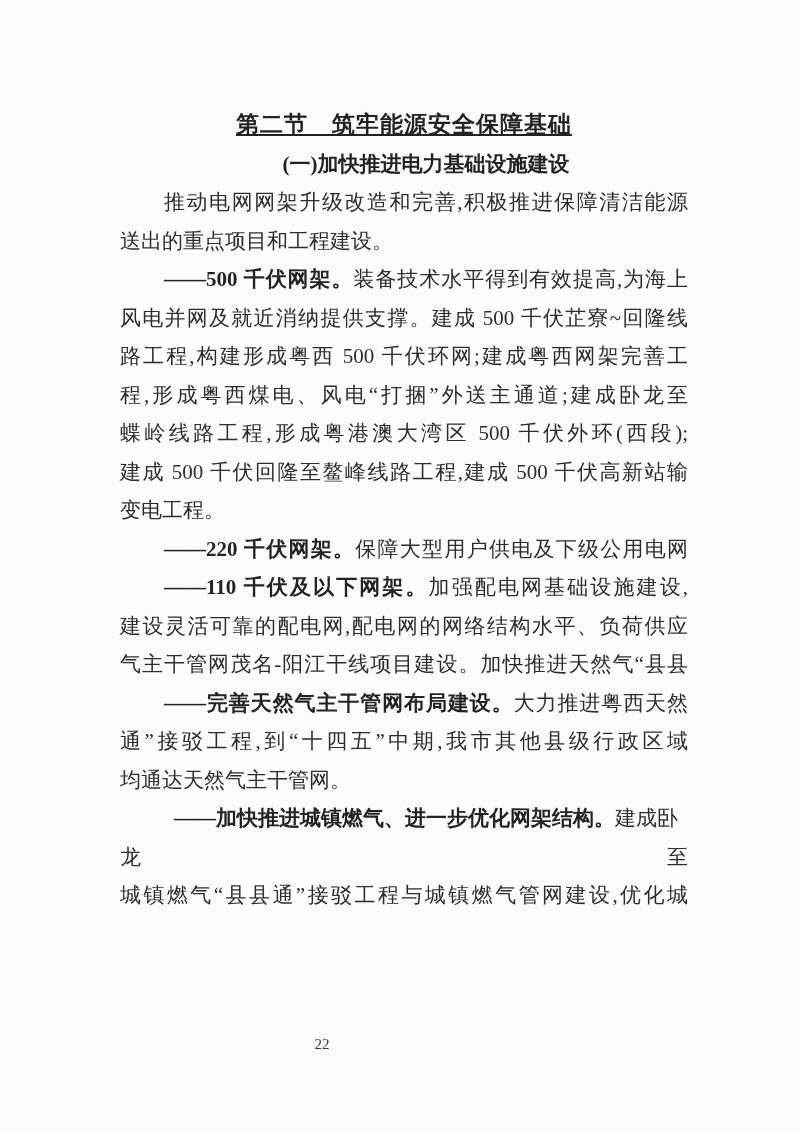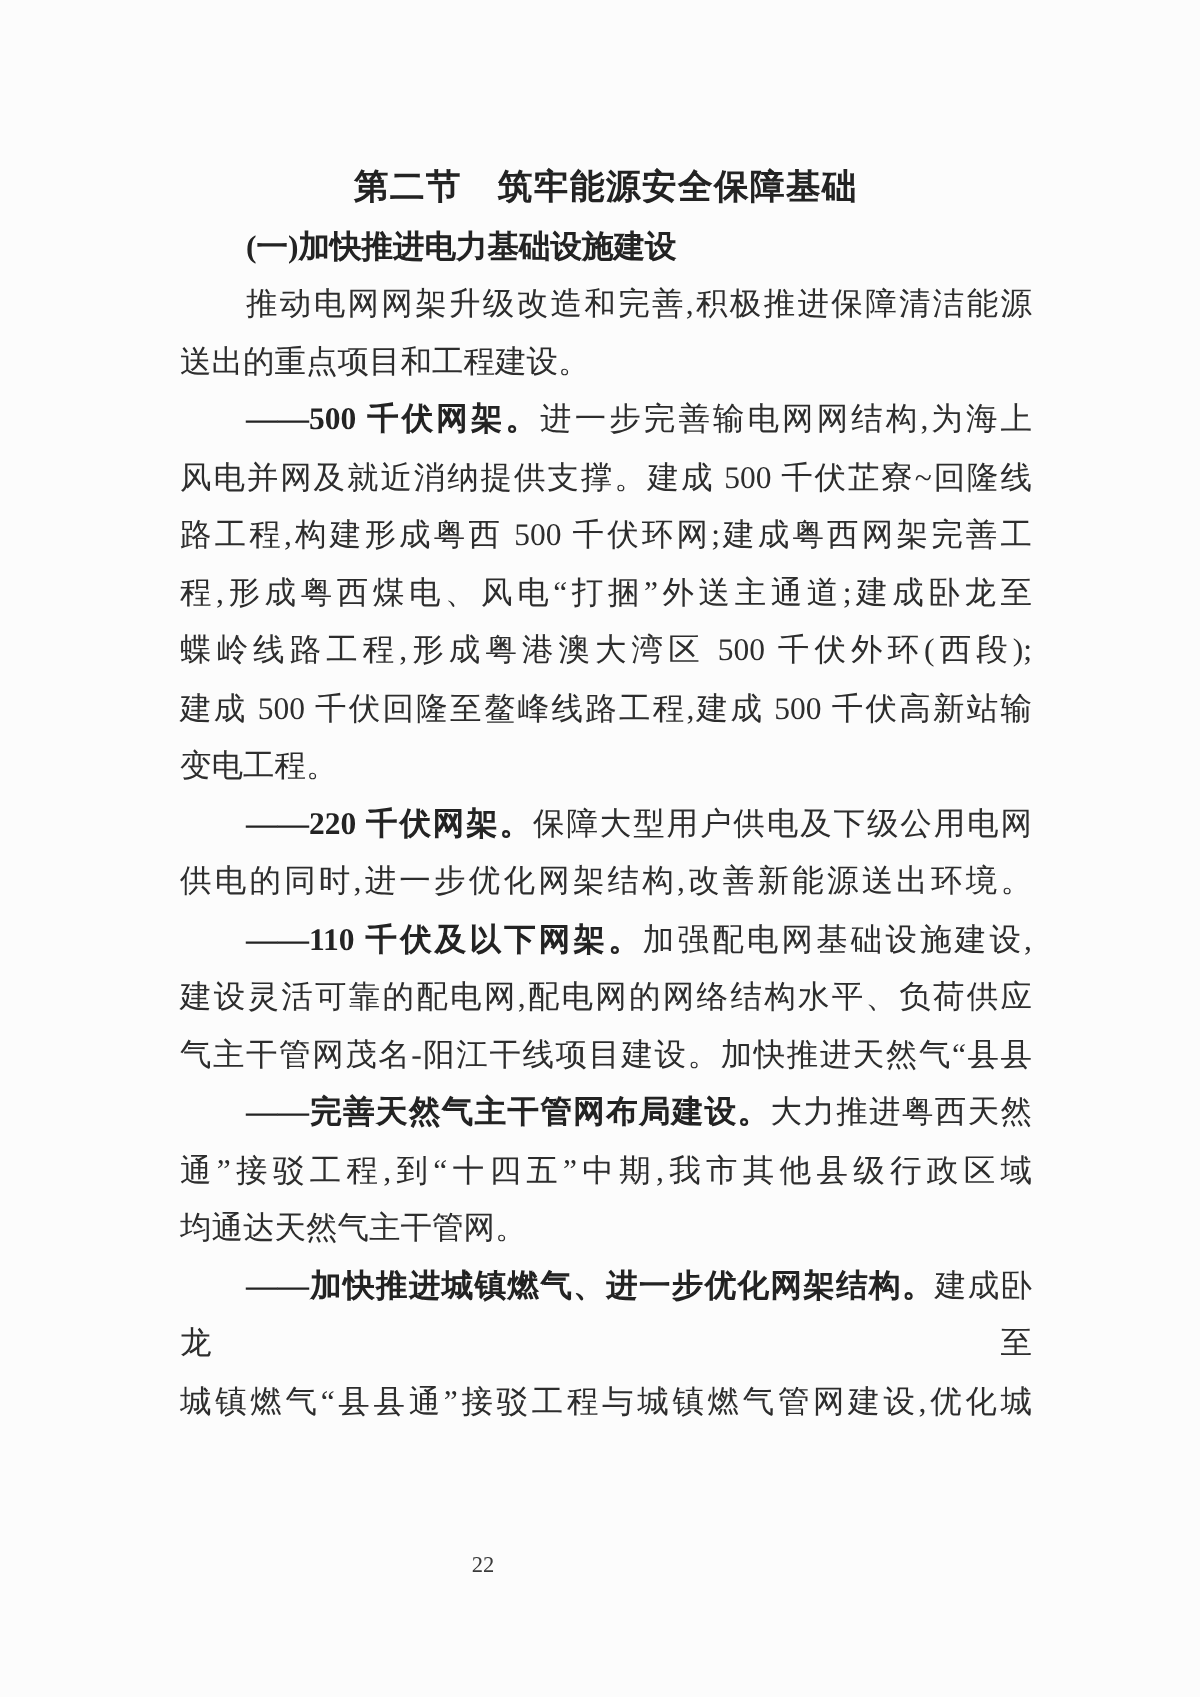--- a/index.html
+++ b/index.html
@@ -34,23 +34,25 @@
     color: #2d2d2d;
     text-align: left;
   }
   .line.align-justify {
     text-align: justify;
     text-align-last: justify;
   }
   .line.align-center {
     text-align: left;
     text-align-last: center;
+    text-decoration: underline;
   }
   .line.indent {
     text-indent: 44px;
+    text-align: center;
   }
   .line.title {
     font-size: 23px;
     font-weight: bold;
     color: #222222;
     letter-spacing: 1px;
   }
   .seg-bold {
     font-weight: bold;
     color: #232323;
@@ -68,29 +70,28 @@
 </style>
 </head>
 <body>
 
 <div class="page">
   <div class="content" id="document-body">
       <div class="line align-center title"><span class="seg-bold">第二节　筑牢能源安全保障基础</span></div>
       <div class="line align-left indent heading"><span class="seg-bold">(一)加快推进电力基础设施建设</span></div>
       <div class="line align-justify indent"><span class="seg-regular">推动电网网架升级改造和完善,积极推进保障清洁能源</span></div>
       <div class="line align-left"><span class="seg-regular">送出的重点项目和工程建设。</span></div>
-      <div class="line align-justify indent"><span class="seg-bold">——500 千伏网架。</span><span class="seg-regular">进一步完善输电网网结构,为海上</span></div>
+      <div class="line align-justify indent"><span class="seg-bold">——500 千伏网架。</span><span class="seg-regular">装备技术水平得到有效提高,为海上</span></div>
       <div class="line align-justify"><span class="seg-regular">风电并网及就近消纳提供支撑。建成 500 千伏芷寮~回隆线</span></div>
       <div class="line align-justify"><span class="seg-regular">路工程,构建形成粤西 500 千伏环网;建成粤西网架完善工</span></div>
       <div class="line align-justify"><span class="seg-regular">程,形成粤西煤电、风电“打捆”外送主通道;建成卧龙至</span></div>
       <div class="line align-justify"><span class="seg-regular">蝶岭线路工程,形成粤港澳大湾区 500 千伏外环(西段);</span></div>
       <div class="line align-justify"><span class="seg-regular">建成 500 千伏回隆至鳌峰线路工程,建成 500 千伏高新站输</span></div>
       <div class="line align-left"><span class="seg-regular">变电工程。</span></div>
       <div class="line align-justify indent"><span class="seg-bold">——220 千伏网架。</span><span class="seg-regular">保障大型用户供电及下级公用电网</span></div>
-      <div class="line align-justify"><span class="seg-regular">供电的同时,进一步优化网架结构,改善新能源送出环境。</span></div>
       <div class="line align-justify indent"><span class="seg-bold">——110 千伏及以下网架。</span><span class="seg-regular">加强配电网基础设施建设,</span></div>
       <div class="line align-justify"><span class="seg-regular">建设灵活可靠的配电网,配电网的网络结构水平、负荷供应</span></div>
       <div class="line align-justify"><span class="seg-regular">气主干管网茂名-阳江干线项目建设。加快推进天然气“县县</span></div>
       <div class="line align-justify indent"><span class="seg-bold">——完善天然气主干管网布局建设。</span><span class="seg-regular">大力推进粤西天然</span></div>
       <div class="line align-justify"><span class="seg-regular">通”接驳工程,到“十四五”中期,我市其他县级行政区域</span></div>
       <div class="line align-left"><span class="seg-regular">均通达天然气主干管网。</span></div>
       <div class="line align-justify indent"><span class="seg-bold">——加快推进城镇燃气、进一步优化网架结构。</span><span class="seg-regular">建成卧龙至</span></div>
       <div class="line align-justify"><span class="seg-regular">城镇燃气“县县通”接驳工程与城镇燃气管网建设,优化城</span></div>
     </div>
   <div class="page-number">22</div>

